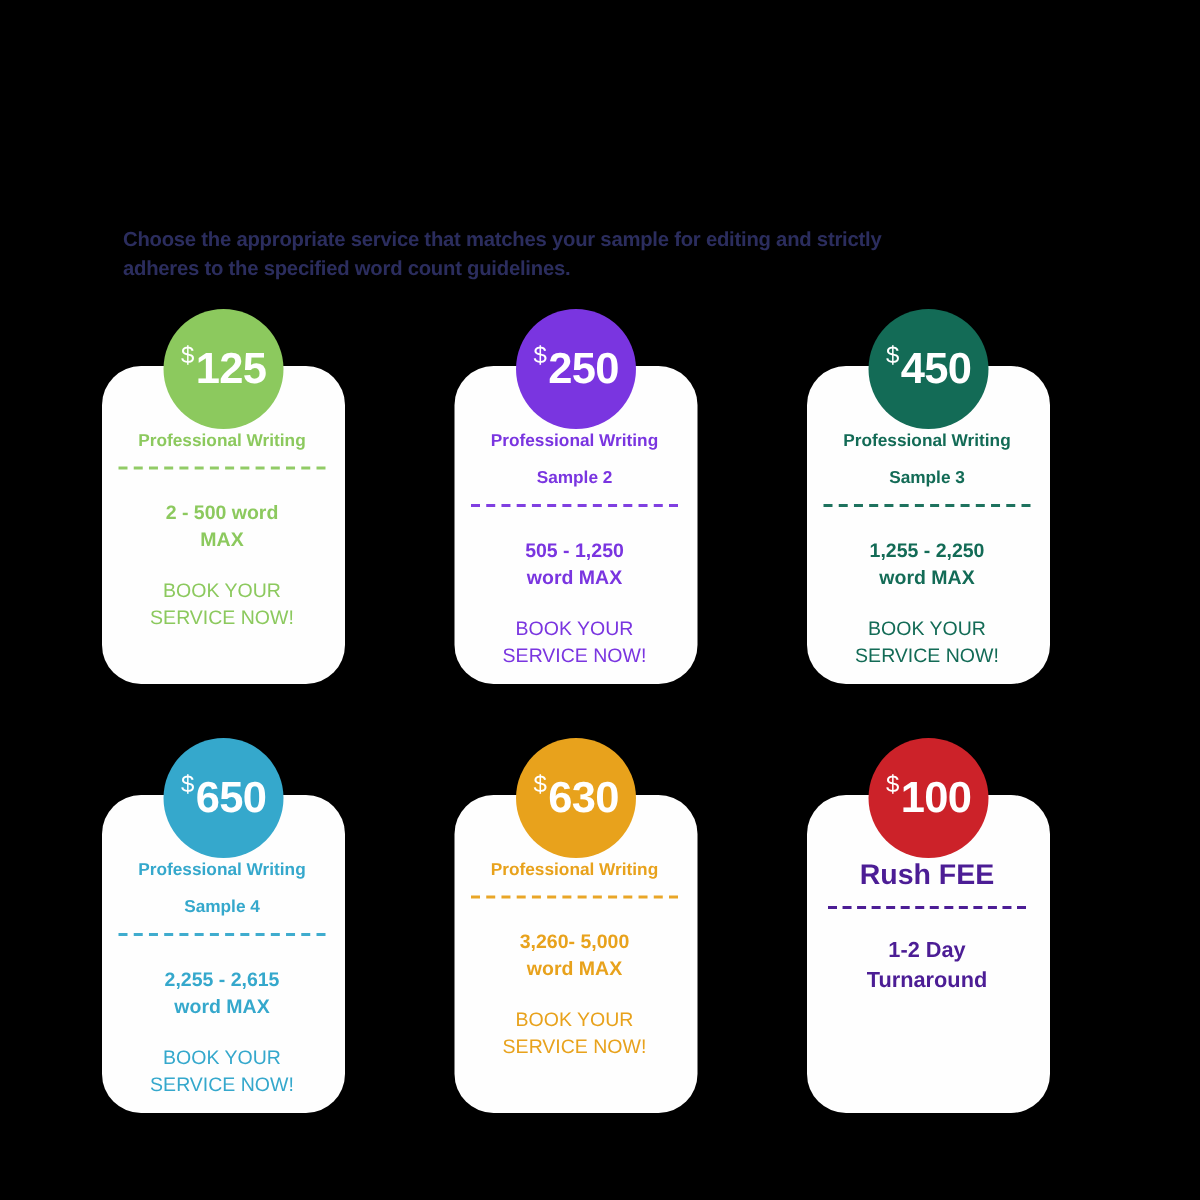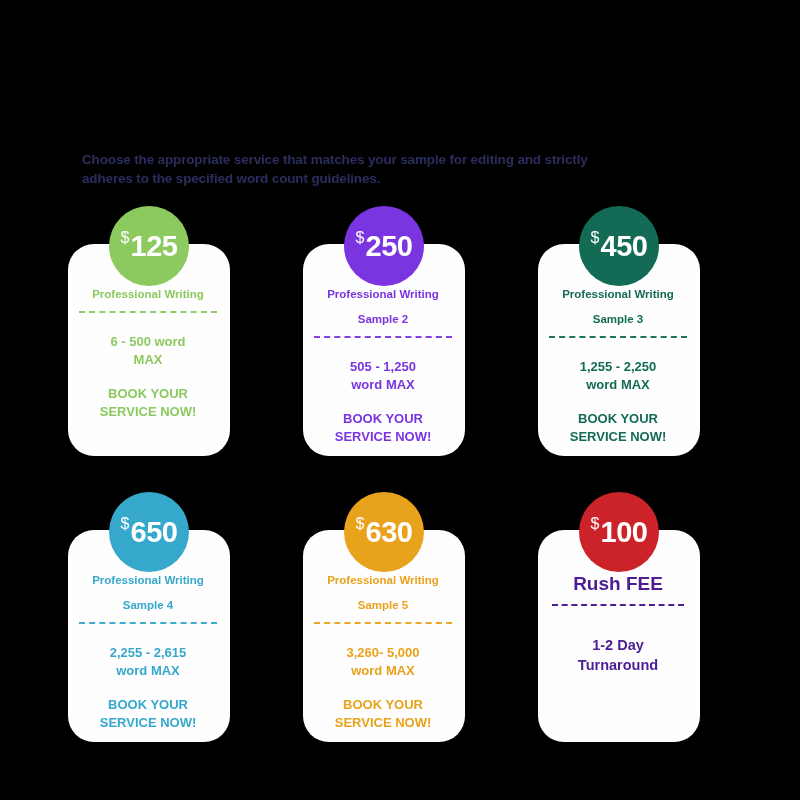--- a/index.html
+++ b/index.html
@@ -111,40 +111,40 @@
   .words {
     margin-top: 20px;
     font-size: 13px;
     font-weight: bold;
     line-height: 18px;
   }
 
   .cta {
     margin-top: 16px;
     font-size: 13px;
-    font-weight: bold;
+    font-weight: normal;
     line-height: 18px;
   }
 
   .rush-title {
     margin-top: 4px;
     font-size: 19px;
     font-weight: bold;
     line-height: 24px;
   }
 
   .rush-divider {
     margin: 8px auto 0 auto;
     width: 132px;
     height: 0;
     border-top: 2px dashed currentColor;
   }
 
   .rush-body {
-    margin-top: 29px;
+    margin-top: 18px;
     font-size: 14.5px;
     font-weight: bold;
     line-height: 20px;
   }
 </style>
 </head>
 <body>
 
 <div id="root">
 
@@ -156,21 +156,21 @@
       <div class="badge" style="background: rgb(140, 201, 94);">
         <span class="currency">$</span>
         <span class="amount">125</span>
       </div>
       <div class="card" style="color: rgb(140, 201, 94);">
         <div class="svc-title">
           <div>Professional Writing</div>
         </div>
         <div class="divider"></div>
         <div class="words">
-          <div>6 - 500 word</div>
+          <div>2 - 500 word</div>
           <div>MAX</div>
         </div>
         <div class="cta">
           <div>BOOK YOUR</div>
           <div>SERVICE NOW!</div>
         </div>
       </div>
     </div>
 
     <div class="card-wrap">
@@ -240,21 +240,20 @@
     </div>
 
     <div class="card-wrap">
       <div class="badge" style="background: rgb(232, 162, 28);">
         <span class="currency">$</span>
         <span class="amount">630</span>
       </div>
       <div class="card" style="color: rgb(232, 162, 28);">
         <div class="svc-title">
           <div>Professional Writing</div>
-          <div>Sample 5</div>
         </div>
         <div class="divider"></div>
         <div class="words">
           <div>3,260- 5,000</div>
           <div>word MAX</div>
         </div>
         <div class="cta">
           <div>BOOK YOUR</div>
           <div>SERVICE NOW!</div>
         </div>

